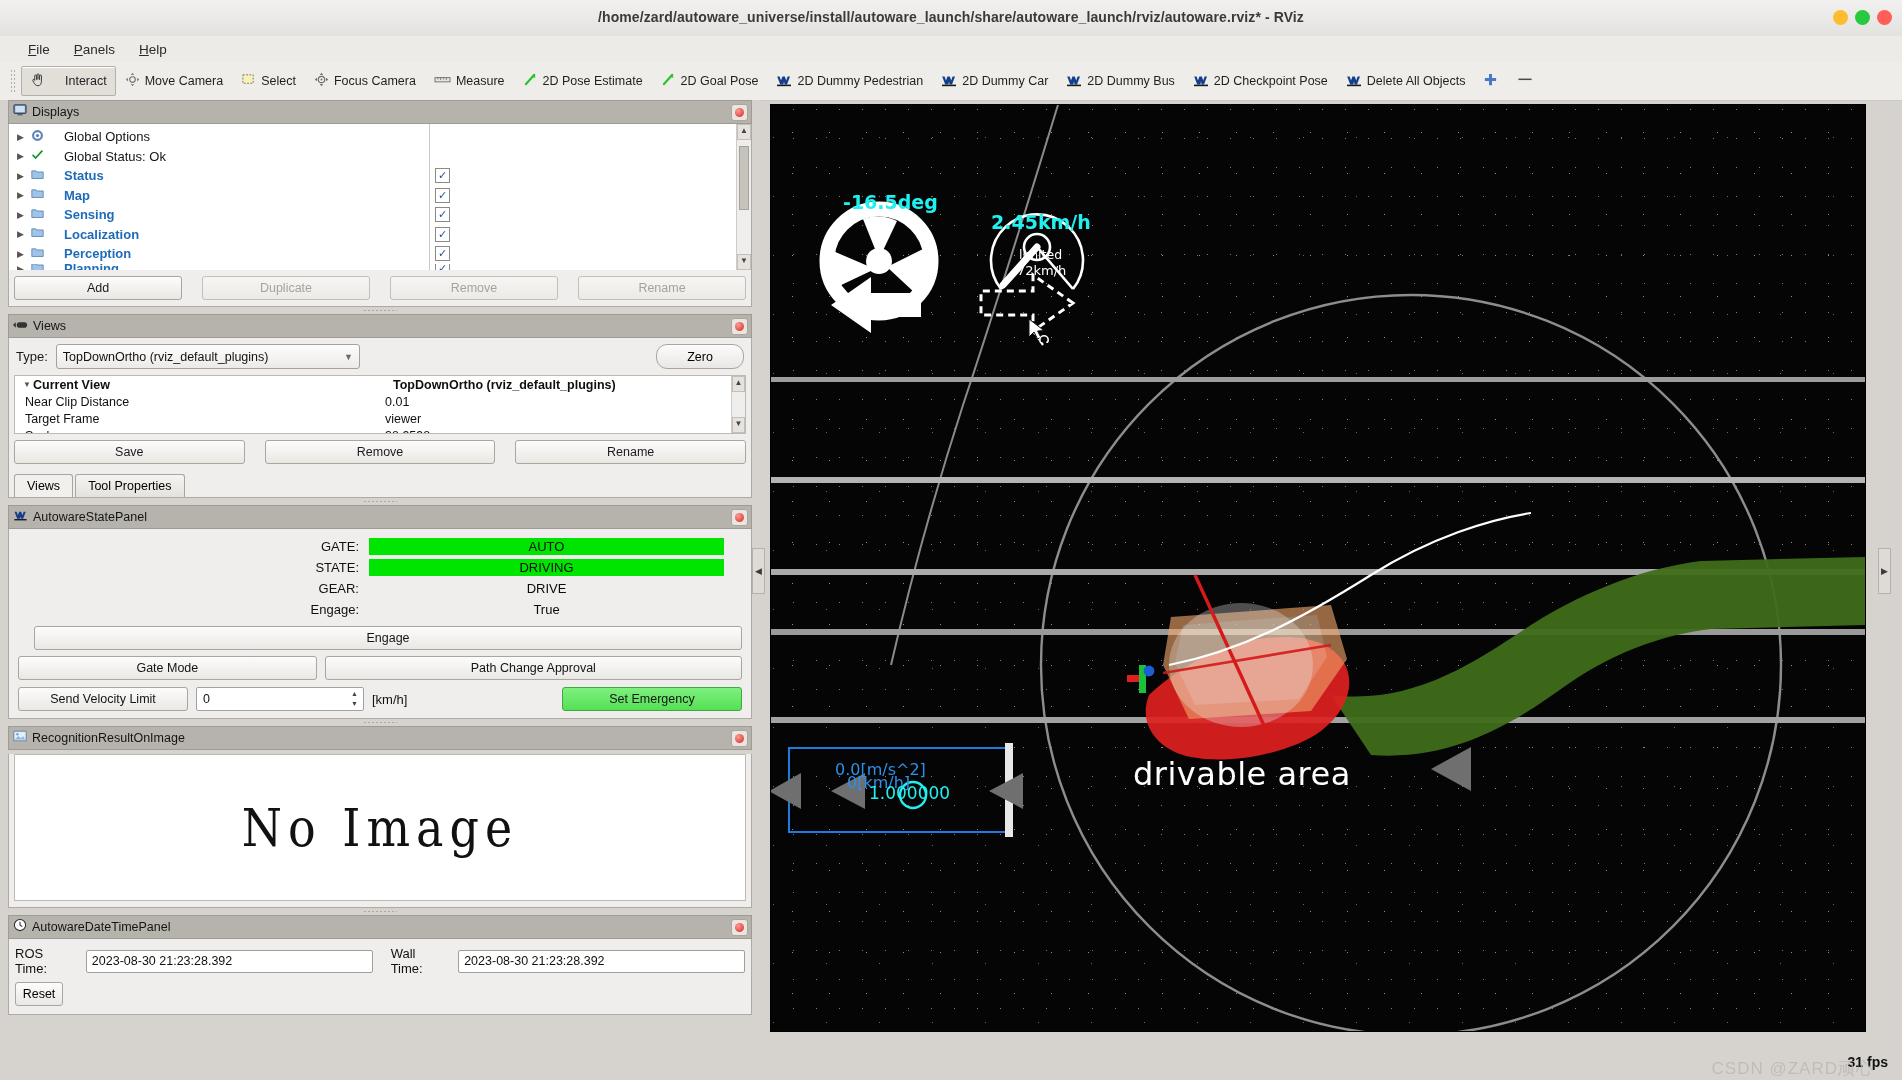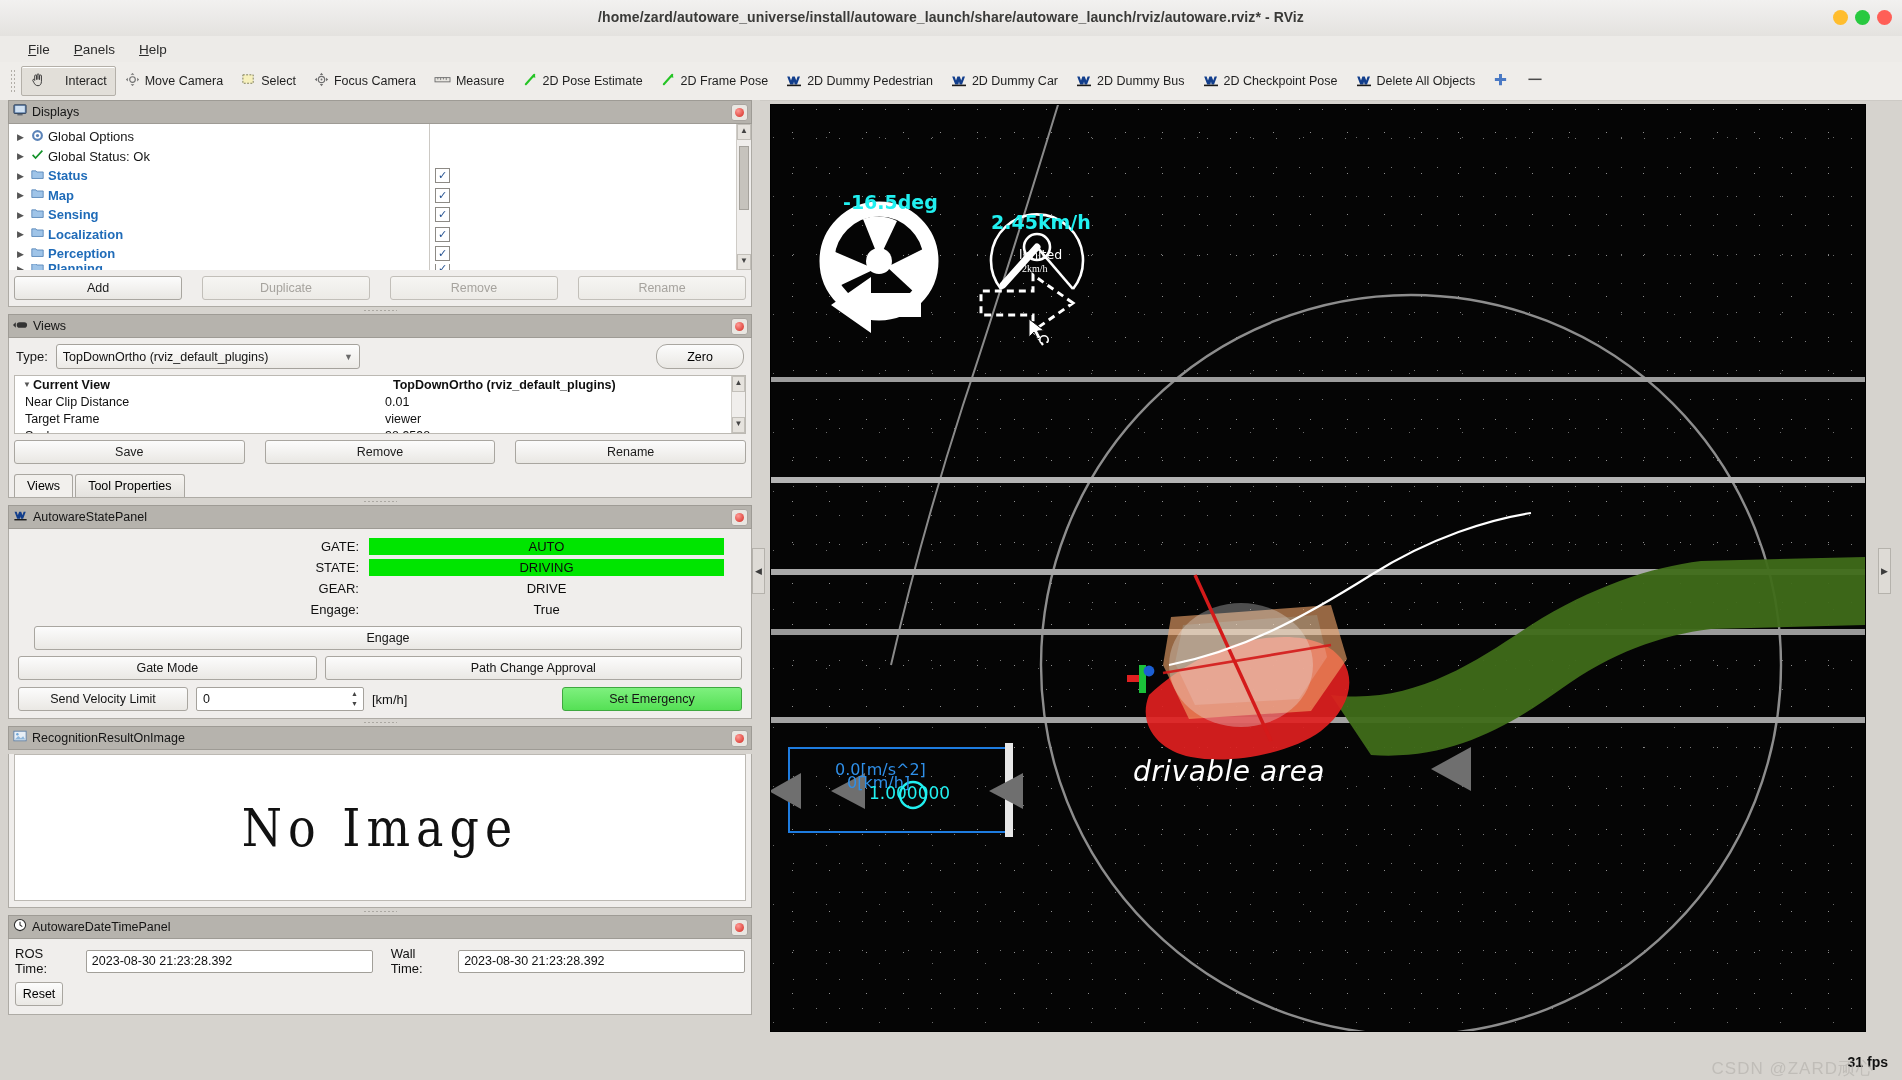--- a/index.html
+++ b/index.html
@@ -40,21 +40,21 @@
   .panel-close{position:absolute;right:3px;top:3px;width:15px;height:15px;border-radius:3px;
     background:#e9e6e1;border:1px solid #a9a5a0;display:flex;align-items:center;justify-content:center;}
   .panel-close i{display:block;width:9px;height:9px;border-radius:50%;
     background:radial-gradient(circle at 35% 32%,#ff9a95,#d3281f);}
   .panel-body{background:#f0eeec;border:1px solid #aeaba5;border-top:none;}
 
   
   .tree{position:relative;height:146px;background:#fff;overflow:hidden;}
   .trow{display:flex;align-items:center;height:19.5px;font-size:13px;color:#151515;padding-left:8px;}
   .trow .arrow{width:14px;color:#555;font-size:9px;}
-  .trow .tlabel{margin-left:4px;text-align:right;}
+  .trow .tlabel{margin-left:20px;text-align:right;}
   .trow .tlabel.blue{color:#1f6bb8;font-weight:bold;}
   .tree .divider{position:absolute;left:420px;top:0;bottom:0;width:1px;background:#ccc9c4;}
   .tree .chk{position:absolute;left:426px;width:13px;height:13px;border:1px solid #8d8a85;background:#fff;
     font-size:11px;color:#24508f;text-align:center;line-height:12px;}
   .scrollbar{position:absolute;right:0;top:0;width:14px;bottom:0;background:#f0eeec;border-left:1px solid #cfccc7;}
   .scrollbar .thumb{position:absolute;left:2px;right:2px;top:22px;height:62px;background:#c6c3bd;border:1px solid #a5a29c;}
   .sb-arrow{position:absolute;left:0;right:0;height:14px;background:#e6e3de;border:1px solid #c2bfb9;
     font-size:8px;text-align:center;line-height:12px;color:#444;}
   .sb-arrow.up{top:0;} .sb-arrow.dn{bottom:0;}
 
@@ -222,21 +222,21 @@
       <span>2D Pose Estimate</span>
     </div>
 
     <div class="tbtn">
       <span class="ic">
         <svg width="15" height="15" viewBox="0 0 16 16">
             <path d="M3 13L12 3" stroke="#25c425" stroke-width="2.2" stroke-linecap="round"></path>
             <path d="M12.6 2.4l.6 3.6-3.6-.6z" fill="#25c425"></path>
           </svg>
       </span>
-      <span>2D Frame Pose</span>
+      <span>2D Goal Pose</span>
     </div>
 
     <div class="tbtn">
       <span class="ic">
         <svg width="16" height="16" viewBox="0 0 16 16">
             <path d="M1.2 4.4h2.4l1.4 4 1.4-4h2.4l1.4 4 1.4-4h2.4l-3 8H8.6L8 9.6 7.4 12.4H4.2z" fill="#123e8c"></path>
             <rect x="1" y="12.6" width="14" height="1.6" fill="#1a1a1a"></rect>
           </svg>
       </span>
       <span>2D Dummy Pedestrian</span>
@@ -638,36 +638,36 @@
 
     <svg width="120" height="120" style="position:absolute;left:206px;top:80px;">
       <path d="M24 104 A46 46 0 1 1 96 104" fill="none" stroke="#fff" stroke-width="2.6"></path>
       <path d="M24 104 L60 62" stroke="#fff" stroke-width="2.6"></path>
       <path d="M96 104 L60 62" stroke="#fff" stroke-width="2.6"></path>
       <circle cx="60" cy="62" r="13" fill="none" stroke="#fff" stroke-width="2.6"></circle>
       <path d="M60 62 L26 100" stroke="#fff" stroke-width="7" stroke-linecap="round"></path>
     </svg>
     <div class="vp-txt cyan" style="left:220px;top:106px;font-size:19px;font-weight:bold;">2.45km/h</div>
     <div class="vp-txt hud-white" style="left:248px;top:142px;font-size:12.5px;">limited</div>
-    <div class="vp-txt hud-white" style="left:246px;top:158px;font-size:10px;font-family:Liberation Serif, serif;">72km/h</div>
+    <div class="vp-txt hud-white" style="left:246px;top:158px;font-size:13px;">72km/h</div>
 
     <svg width="120" height="70" style="position:absolute;left:56px;top:166px;">
       <polygon points="4,34 44,6 44,22 94,22 94,46 44,46 44,62" fill="#fff"></polygon>
     </svg>
     <svg width="120" height="80" style="position:absolute;left:198px;top:164px;">
       <polygon points="104,34 64,6 64,22 12,22 12,46 64,46 64,62" fill="none" stroke="#fff" stroke-width="3" stroke-dasharray="7 5"></polygon>
       <path d="M64 62 L74 76" stroke="#fff" stroke-width="2.2" stroke-dasharray="4 3"></path>
     </svg>
     <svg width="26" height="26" style="position:absolute;left:254px;top:212px;">
       <path d="M4 2 L4 20 L9 15 L12.5 22 L16 20.5 L12.6 14 L19 13.6 Z" fill="#fff" stroke="#111" stroke-width="1"></path>
       <circle cx="19" cy="23" r="4.2" fill="none" stroke="#fff" stroke-width="1.6"></circle>
     </svg>
 
     <div class="vp-txt" style="left:64px;top:655px;font-size:16px;color:#2f8fe8;">0.0[m/s^2]</div>
     <div class="vp-txt" style="left:76px;top:668px;font-size:16px;color:#2f8fe8;">0[km/h]</div>
     <div class="vp-txt cyan" style="left:98px;top:678px;font-size:17px;">1.000000</div>
 
-    <div class="vp-txt" style="left:362px;top:650px;font-size:28px;color:#fff;font-weight:500;letter-spacing:.5px;font-style:italic;">drivable  area</div>
+    <div class="vp-txt" style="left:362px;top:650px;font-size:32px;color:#fff;font-weight:500;letter-spacing:.5px;">drivable  area</div>
   </div>
 
   <div class="fps">31 fps</div>
   <div class="watermark">CSDN @ZARD顽心</div>
 </div>
 
 </body></html>

